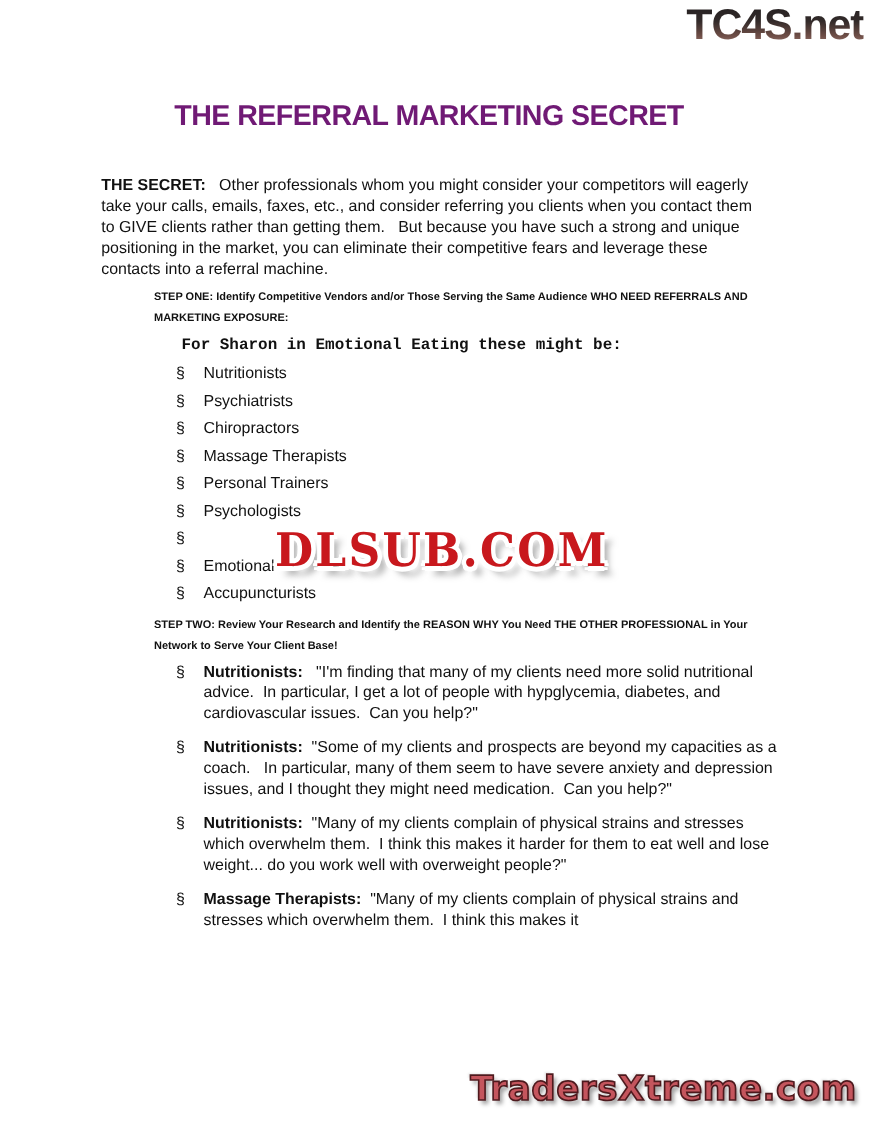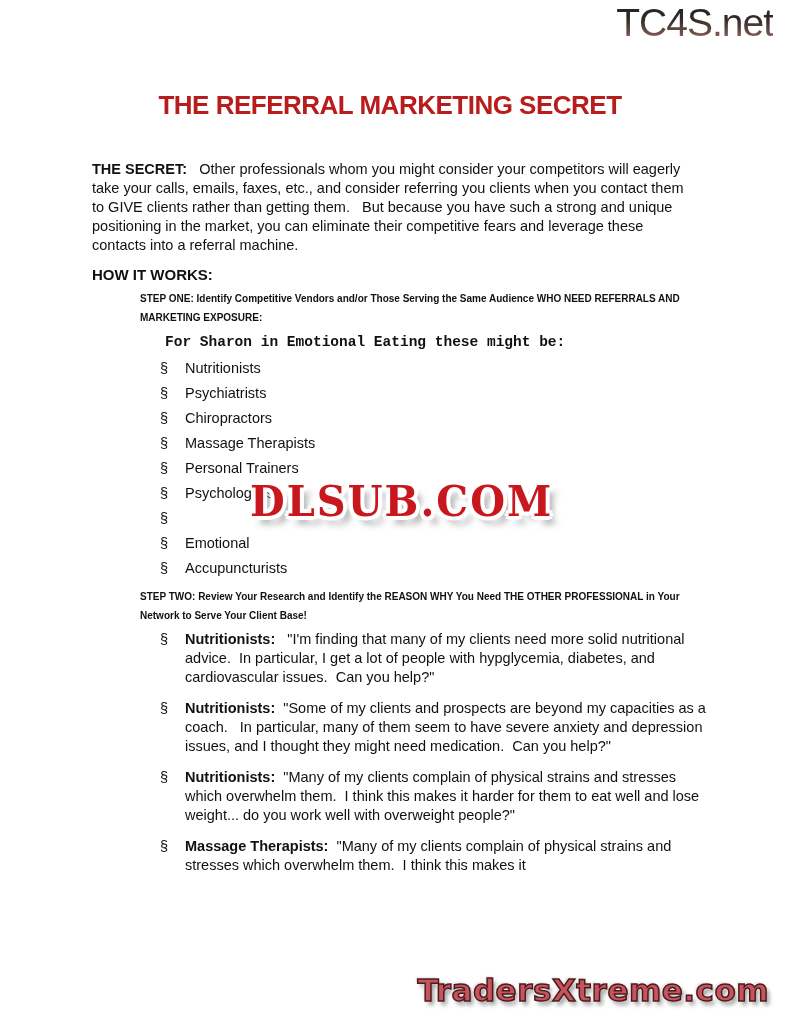--- a/index.html
+++ b/index.html
@@ -6,57 +6,57 @@
   .page{
     position:relative;
     width:791px;height:1024px;
     background:#ffffff;
     overflow:hidden;
     font-family:"Liberation Sans",sans-serif;
     color:#111111;
   }
   
   .tc4s{
-    position:absolute;top:1px;right:18px;
+    position:absolute;top:1px;right:6px;
     font-family:"Liberation Sans",sans-serif;
-    font-weight:normal;font-size:39px;letter-spacing:-1px;
+    font-weight:bold;font-size:39px;letter-spacing:-1px;
     background:linear-gradient(180deg,#242021 8%,#332b2a 42%,#6f4e47 72%,#a5827a 96%);
     -webkit-background-clip:text;background-clip:text;color:transparent;
     filter:blur(.3px);
   }
   .dlsub{
     position:absolute;left:250px;top:480px;
     font-family:"DejaVu Serif",serif;font-weight:bold;
     font-size:40px;letter-spacing:2px;line-height:1;
     transform:scaleY(1.05);transform-origin:left top;
     color:#c8181d;
     text-shadow:
       -3px -3px 0 #fff, -3px 0 0 #fff, -3px 3px 0 #fff,
        0 -3px 0 #fff,  0 3px 0 #fff,
        3px -3px 0 #fff, 3px 0 0 #fff, 3px 3px 0 #fff,
       -4px 0 0 #fff, 4px 0 0 #fff, 0 -4px 0 #fff, 0 4px 0 #fff,
        7px 8px 6px rgba(130,130,130,.65);
     z-index:5;
   }
   .traders{
-    position:absolute;top:972px;right:22px;
+    position:absolute;top:972px;right:12px;
     font-family:"DejaVu Sans",sans-serif;font-weight:bold;
     font-size:31px;letter-spacing:0.5px;
     color:#c4555d;
     -webkit-text-stroke:1.5px #4e191d;
     text-shadow:-2px -2px 2px #e8e8e8, 3px 4px 4px #9f9f9f, 0 0 2px #ffffff;
     z-index:5;
   }
   
   .content{position:relative;padding:90px 0 0 92px;}
   .title{
     margin:0;width:596px;
     text-align:center;
     font-size:26px;font-weight:bold;letter-spacing:-0.5px;
-    color:#b91c1c;white-space:pre-wrap;
+    color:#701a75;white-space:pre-wrap;
   }
   .intro{
     margin:39px 0 0 0;width:596px;
     font-size:14.5px;line-height:19px;white-space:pre-wrap;
   }
   .b{font-weight:bold;}
   .how{
     margin:11px 0 0 0;
     font-size:15px;font-weight:bold;white-space:pre-wrap;
   }
@@ -87,21 +87,20 @@
 <div class="page" data-interactable="false">
 
   <div class="tc4s" data-interactable="false">TC4S.net</div>
 
   <div class="content" data-interactable="false">
 
     <h1 class="title" data-interactable="false">THE REFERRAL MARKETING SECRET</h1>
 
     <p class="intro" data-interactable="false"><span class="b" data-interactable="false">THE SECRET:</span><span data-interactable="false">   Other professionals whom you might consider your competitors will eagerly take your calls, emails, faxes, etc., and consider referring you clients when you contact them to GIVE clients rather than getting them.   But because you have such a strong and unique positioning in the market, you can eliminate their competitive fears and leverage these contacts into a referral machine.</span></p>
 
-    <h2 class="how" data-interactable="false">HOW IT WORKS:</h2>
 
     <div class="step-heading" data-interactable="false">STEP ONE: Identify Competitive Vendors and/or Those Serving the Same Audience WHO NEED REFERRALS AND MARKETING EXPOSURE:</div>
 
     <div class="sharon" data-interactable="false">For Sharon in Emotional Eating these might be:</div>
 
     <ul class="simple-list" data-interactable="false">
       <li data-interactable="false">
           <span class="mark" data-interactable="false">§</span>
           <span data-interactable="false">Nutritionists</span>
         </li>

